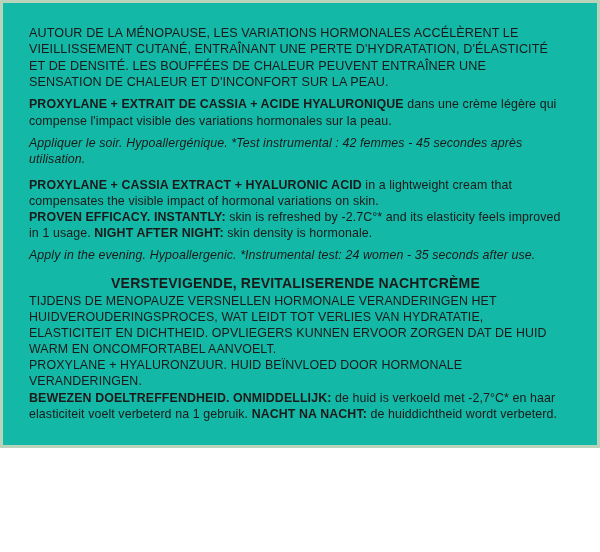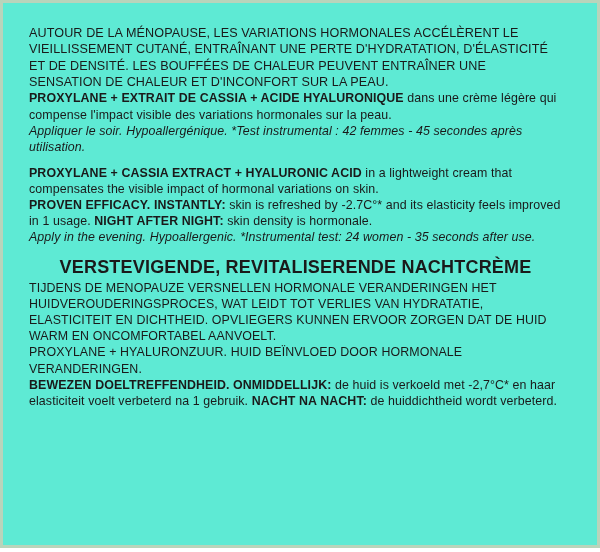--- a/index.html
+++ b/index.html
@@ -10,23 +10,23 @@
     width: 600px;
     height: 552px;
     background: #ffffff;
     font-family: "Liberation Sans", sans-serif;
     color: #1a1a1a;
     overflow: hidden;
   }
   .page {
     position: relative;
     width: 600px;
-    height: 548px;
+    height: 448px;
     box-sizing: border-box;
-    background: #5eead4;
+    background: #14b8a6;
     border: 3px solid #b9d4bb;
     padding: 22px 35px 10px 26px;
   }
   .block {
     margin-bottom: 10px;
   }
   p {
     margin: 0 0 0 0;
     font-size: 12.4px;
     line-height: 1.30;
@@ -35,28 +35,29 @@
   .caps {
     text-transform: uppercase;
   }
   .b {
     font-weight: bold;
   }
   .it {
     font-style: italic;
   }
   .para-gap {
+    margin-top: 6px;
   }
   .fr-intro {
     font-size: 12.6px;
   }
   .nl-title {
     font-weight: bold;
     text-align: center;
-    font-size: 18px;
+    font-size: 14px;
     letter-spacing: 0.2px;
     margin-bottom: 1px;
   }
 </style>
 </head>
 <body>
 
 <div class="page">
 
   <div class="block">

